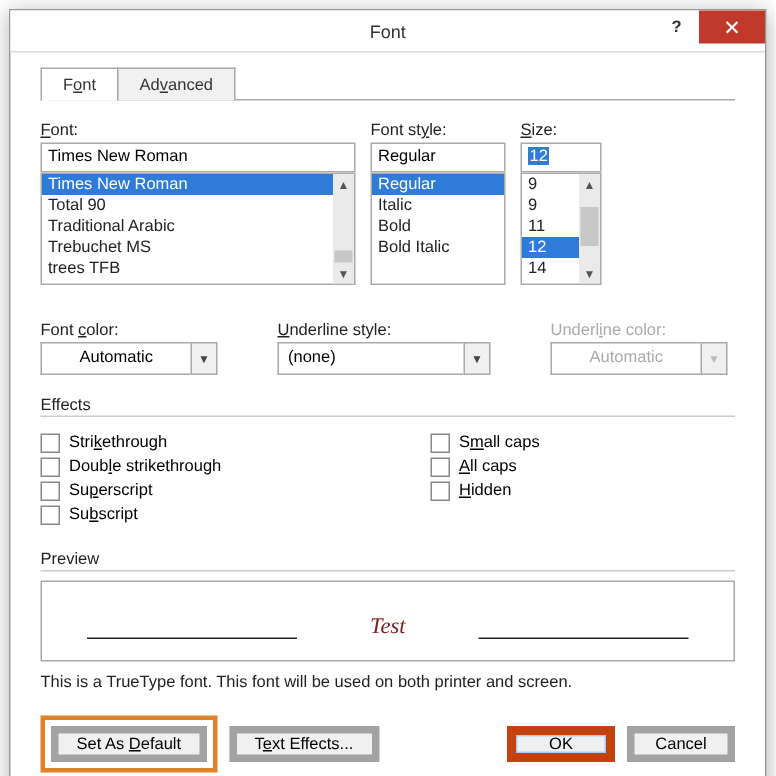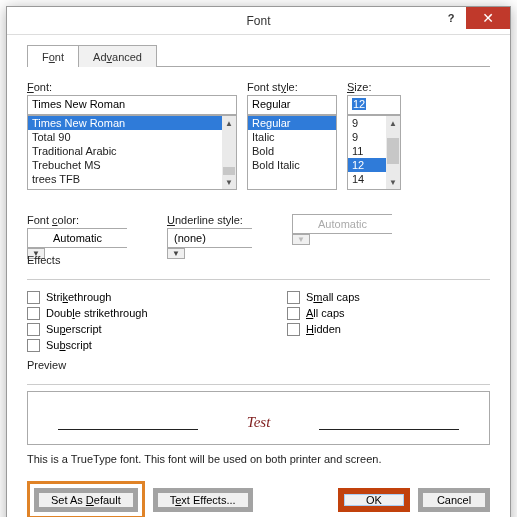--- a/index.html
+++ b/index.html
@@ -21,25 +21,25 @@
   .underline-accesskey { text-decoration: underline; }
   .txtin { border: 1px solid #aaa; padding: 2px 4px; height: 20px; background: #fff; }
   .listbox { border: 1px solid #aaa; background: #fff; height: 75px; overflow: hidden; position: relative; }
   .listbox .listinner { position: absolute; left: 0; right: 14px; top: 0; bottom: 0; }
   .listitem { padding: 1px 4px; color: #222; white-space: nowrap; }
   .sel { background: #2f7bd9; color: #fff; }
   .scrollbar { position: absolute; right: 0; top: 0; width: 14px; height: 100%; background: #eaeaea; display: flex; flex-direction: column; }
   .sb-btn { height: 14px; background: #eaeaea; display: flex; align-items: center; justify-content: center; color: #555; font-size: 8px; }
   .sb-thumb { background: #c7c7c7; width: 12px; margin: 0 1px; }
   .row2 { display: flex; gap: 40px; margin-top: 24px; }
-  .combo { display: flex; height: 22px; flex-direction: column; }
+  .combo { display: flex; height: 22px; }
   .combo .cval { border: 1px solid #aaa; border-right: none; padding: 3px 6px; background: #fff; }
   .combo .cbtn { width: 18px; border: 1px solid #aaa; background: #f0f0f0; display: flex; align-items: center; justify-content: center; font-size: 8px; color: #444; }
   .disabled .cval, .disabled-lbl { color: #aaa; }
-  .section-hdr { margin-top: 4px; border-bottom: 1px solid #ccc; padding-bottom: 13px; color: #222; }
+  .section-hdr { margin-top: 14px; border-bottom: 1px solid #ccc; padding-bottom: 1px; color: #222; }
   .effects { display: flex; margin-top: 8px; }
   .effects .colA { width: 260px; }
   .chk { display: flex; align-items: flex-start; margin: 3px 0; }
   .chk .box { width: 13px; height: 13px; border: 1px solid #888; margin-right: 6px; background: #fff; }
   .preview-box { border: 1px solid #aaa; height: 54px; margin-top: 6px; display: flex; align-items: center; justify-content: center; position: relative; }
   .preview-line { height: 1px; background: #222; position: absolute; bottom: 14px; }
   .preview-line.l { left: 30px; width: 140px; }
   .preview-line.r { right: 30px; width: 140px; }
   .preview-text { font-family: "Times New Roman", serif; font-size: 15px; color: #7f1d1d; position: relative; top: 4px; font-style: italic; }
   .info { margin-top: 8px; color: #222; }
@@ -133,25 +133,26 @@
       <div class="col">
         <div class="lbl">Font <span class="underline-accesskey">c</span>olor:</div>
         <div class="combo">
           <div class="cval" style="width:100px; text-align:center">Automatic</div>
           <div class="cbtn">▼</div>
         </div>
       </div>
       <div class="col">
         <div class="lbl"><span class="underline-accesskey">U</span>nderline style:</div>
         <div class="combo">
-          <div class="cval" style="width:85px">(none)</div>
+          <div class="cval" style="width:124px">(none)</div>
           <div class="cbtn">▼</div>
         </div>
       </div>
       <div class="col disabled">
+        <div class="lbl disabled-lbl">Underl<span class="underline-accesskey">i</span>ne color:</div>
         <div class="combo">
           <div class="cval" style="width:100px; text-align:center">Automatic</div>
           <div class="cbtn" style="color:#bbb">▼</div>
         </div>
       </div>
     </div>
 
     <div class="section-hdr">Effects</div>
     <div class="effects">
       <div class="colA">

